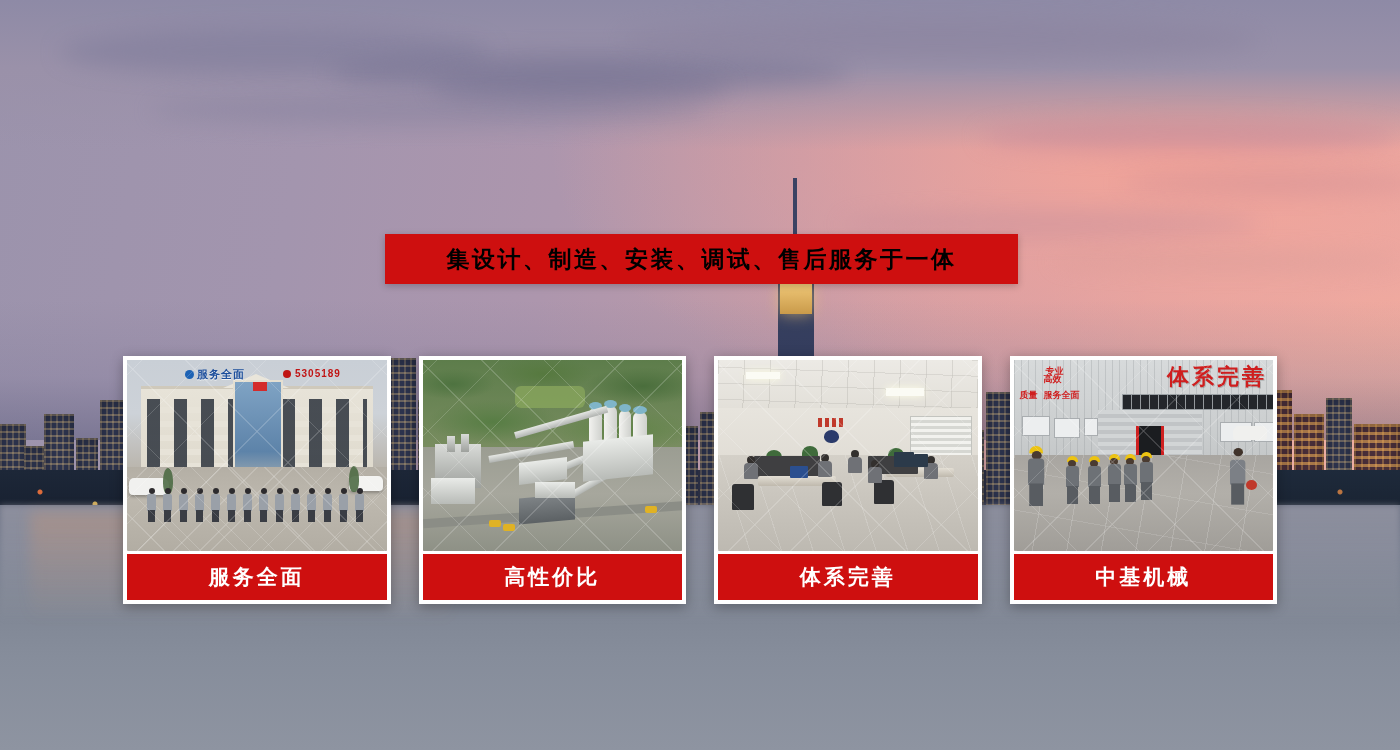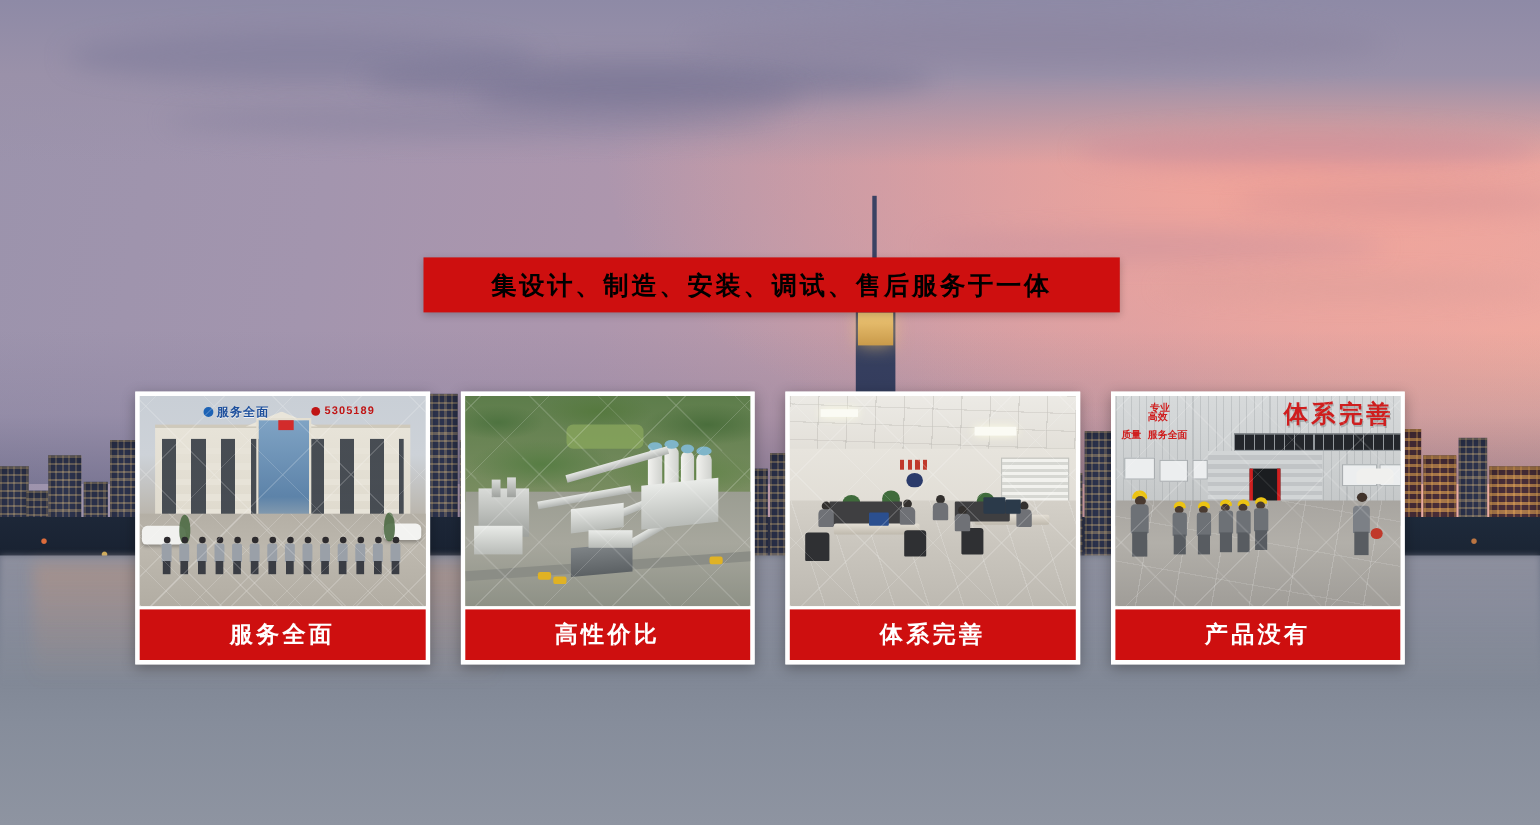--- a/index.html
+++ b/index.html
@@ -649,18 +649,18 @@
         <div class="wk boss" style="left:216px;top:88px;transform:scale(1.18);transform-origin:bottom left;">
             <span class="hat"></span>
             <span class="hd"></span>
             <span class="bd"></span>
             <span class="lg"></span>
           </div>
         <div class="helmet" style="left:232px;top:120px;"></div>
         <div class="mesh"></div>
       </div>
       <div class="cap">
-        <span>产品没有</span>
+        <span>中基机械</span>
       </div>
     </div>
 
   </div>
 </div>
 
 </body></html>

